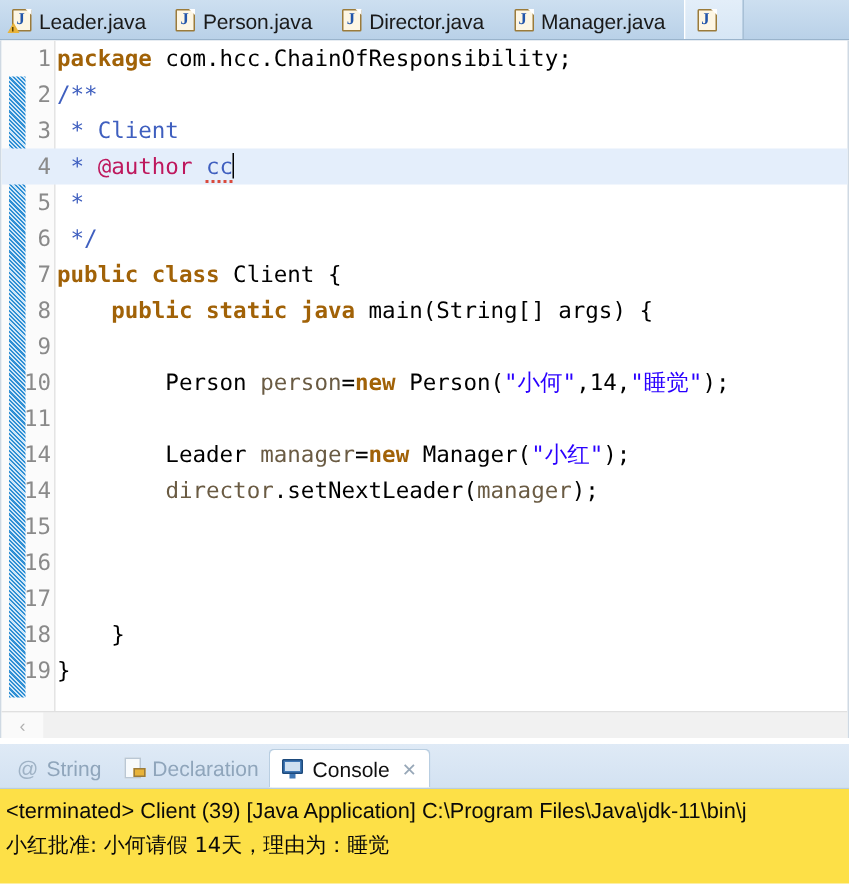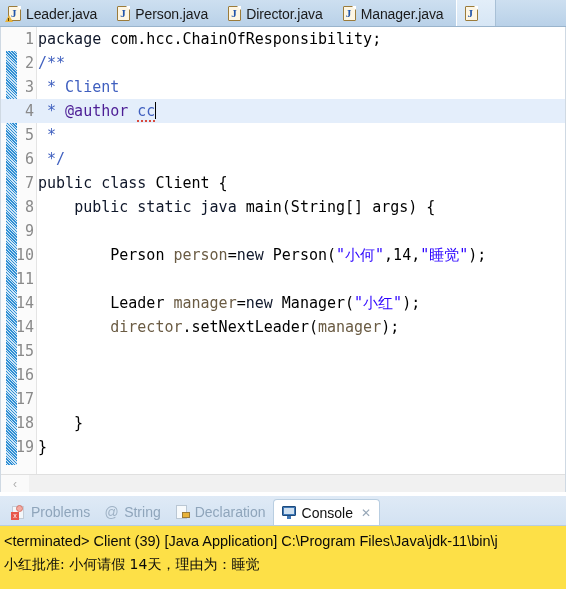--- a/index.html
+++ b/index.html
@@ -127,23 +127,23 @@
   }
   .ln-txt {
     margin-left: 37px;
     line-height: 24px;
     font-family: "DejaVu Sans Mono", monospace;
     font-size: 15px;
     color: #000000;
     white-space: pre;
   }
   
-  .kw   { color: #0f172a; font-weight: normal; text-align: center; }
+  .kw   { color: #a16207; font-weight: bold; text-align: center; }
   .cmt  { color: #3f5fbf; }
-  .ctag { color: #4c1d95; }
+  .ctag { color: #be185d; }
   .str  { color: #2a00ff; }
   .var  { color: #6a5b43; }
 
   .caret {
     display: inline-block;
     width: 1px; height: 17px;
     background: #000;
     vertical-align: -3px;
     margin-left: 0px;
   }
@@ -336,28 +336,20 @@
       </div>
   </div>
   <div class="hscroll">
     <div class="sb-left">‹</div>
     <div class="sb-track"></div>
   </div>
 </div>
 
 <div class="viewtabs">
   <div class="vtab">
-    <span class="ic ic-problems">
-      <span class="box"></span>
-        <span class="dot"></span>
-        <span class="xx">x</span>
-    </span>
-    <span class="vlabel">Problems</span>
-  </div>
-  <div class="vtab">
     <span class="ic ic-at">@</span>
     <span class="vlabel">String</span>
   </div>
   <div class="vtab">
     <span class="ic ic-decl">
       <span class="pg2"></span>
         <span class="arr"></span>
     </span>
     <span class="vlabel">Declaration</span>
   </div>

